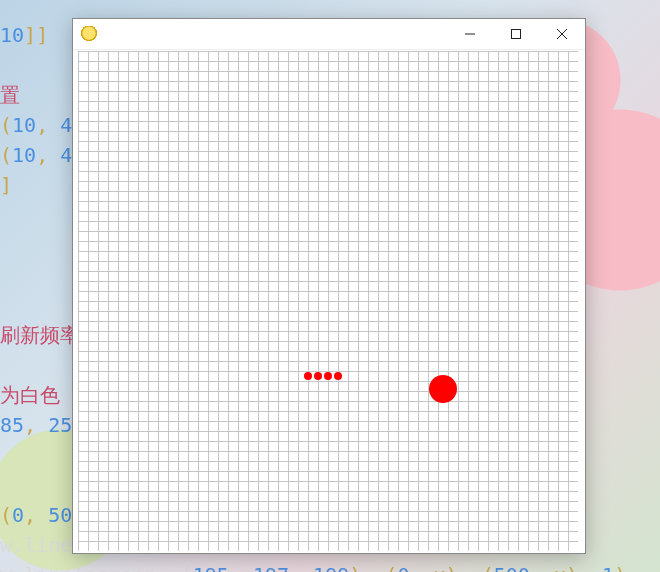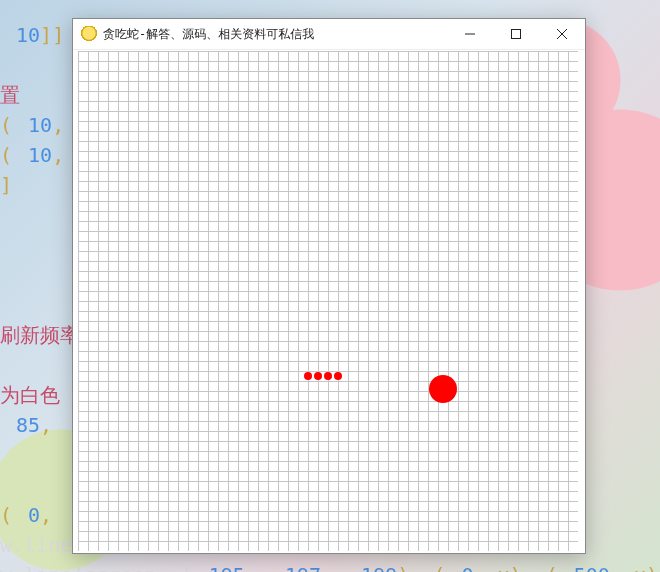--- a/index.html
+++ b/index.html
@@ -5,21 +5,21 @@
   html,body{margin:0;padding:0;width:660px;height:572px;overflow:hidden;font-family:"Microsoft YaHei","SimSun",monospace;}
   
   #bg{position:absolute;inset:0;background:
       radial-gradient(circle at 620px 200px, #f7bcc6 0 90px, transparent 91px),
       radial-gradient(circle at 560px 80px, #f7bcc6 0 60px, transparent 61px),
       radial-gradient(circle at 60px 500px, #d7e5b8 0 70px, transparent 71px),
       linear-gradient(135deg,#bcd4e6 0%,#d8e4ed 40%,#e8d7dd 70%,#d4e4cf 100%);
       filter:blur(0.3px);}
   #code{position:absolute;inset:0;color:#c84b6a;font-family:Consolas,monospace;
         font-size:20px;line-height:30px;font-weight:500;white-space:pre;}
-  #code .n{color:#4a8fe0;padding-left:16px;}
+  #code .n{color:#4a8fe0;}
   #code .y{color:#c9a64d;}
   #code .p{color:#c84b6a;}
   #code .w{color:#d9d9d9;}
   
   #win{position:absolute;left:72px;top:18px;width:512px;height:534px;
        background:#fff;border:1px solid #888;box-shadow:0 4px 20px rgba(0,0,0,.25);}
   #titlebar{height:30px;background:#fff;display:flex;align-items:center;
             font-size:12px;color:#222;user-select:none;border-bottom:1px solid #eee;}
   #favicon{width:16px;height:16px;margin:0 6px 0 8px;
            background:radial-gradient(circle at 50% 45%, #ffe26b 0 6px, #d6a912 7px 8px, transparent 8px);
@@ -62,21 +62,20 @@
 <span class="n">85</span><span class="y">, </span><span class="n">255</span>
 
 
 <span class="y">(</span><span class="n">0</span><span class="y">, </span><span class="n">501</span>
 <span class="w">w.line(</span>
 <span class="w">w.line(screen, (</span><span class="n">195</span><span class="y">, </span><span class="n">197</span><span class="y">, </span><span class="n">199</span><span class="y">), (</span><span class="n">0</span><span class="y">, x), (</span><span class="n">500</span><span class="y">, x), </span><span class="n">1</span><span class="y">)</span></pre>
 
 <div id="win">
   <div id="titlebar">
     <div id="favicon"></div>
-    <div id="title">贪吃蛇-解答、源码、相关资料可私信我</div>
     <div id="spacer"></div>
     <div class="winbtn">
       <svg viewBox="0 0 10 10">
           <line x1="0" y1="5" x2="10" y2="5"></line>
         </svg>
     </div>
     <div class="winbtn">
       <svg viewBox="0 0 10 10">
           <rect x="0.5" y="0.5" width="9" height="9"></rect>
         </svg>

